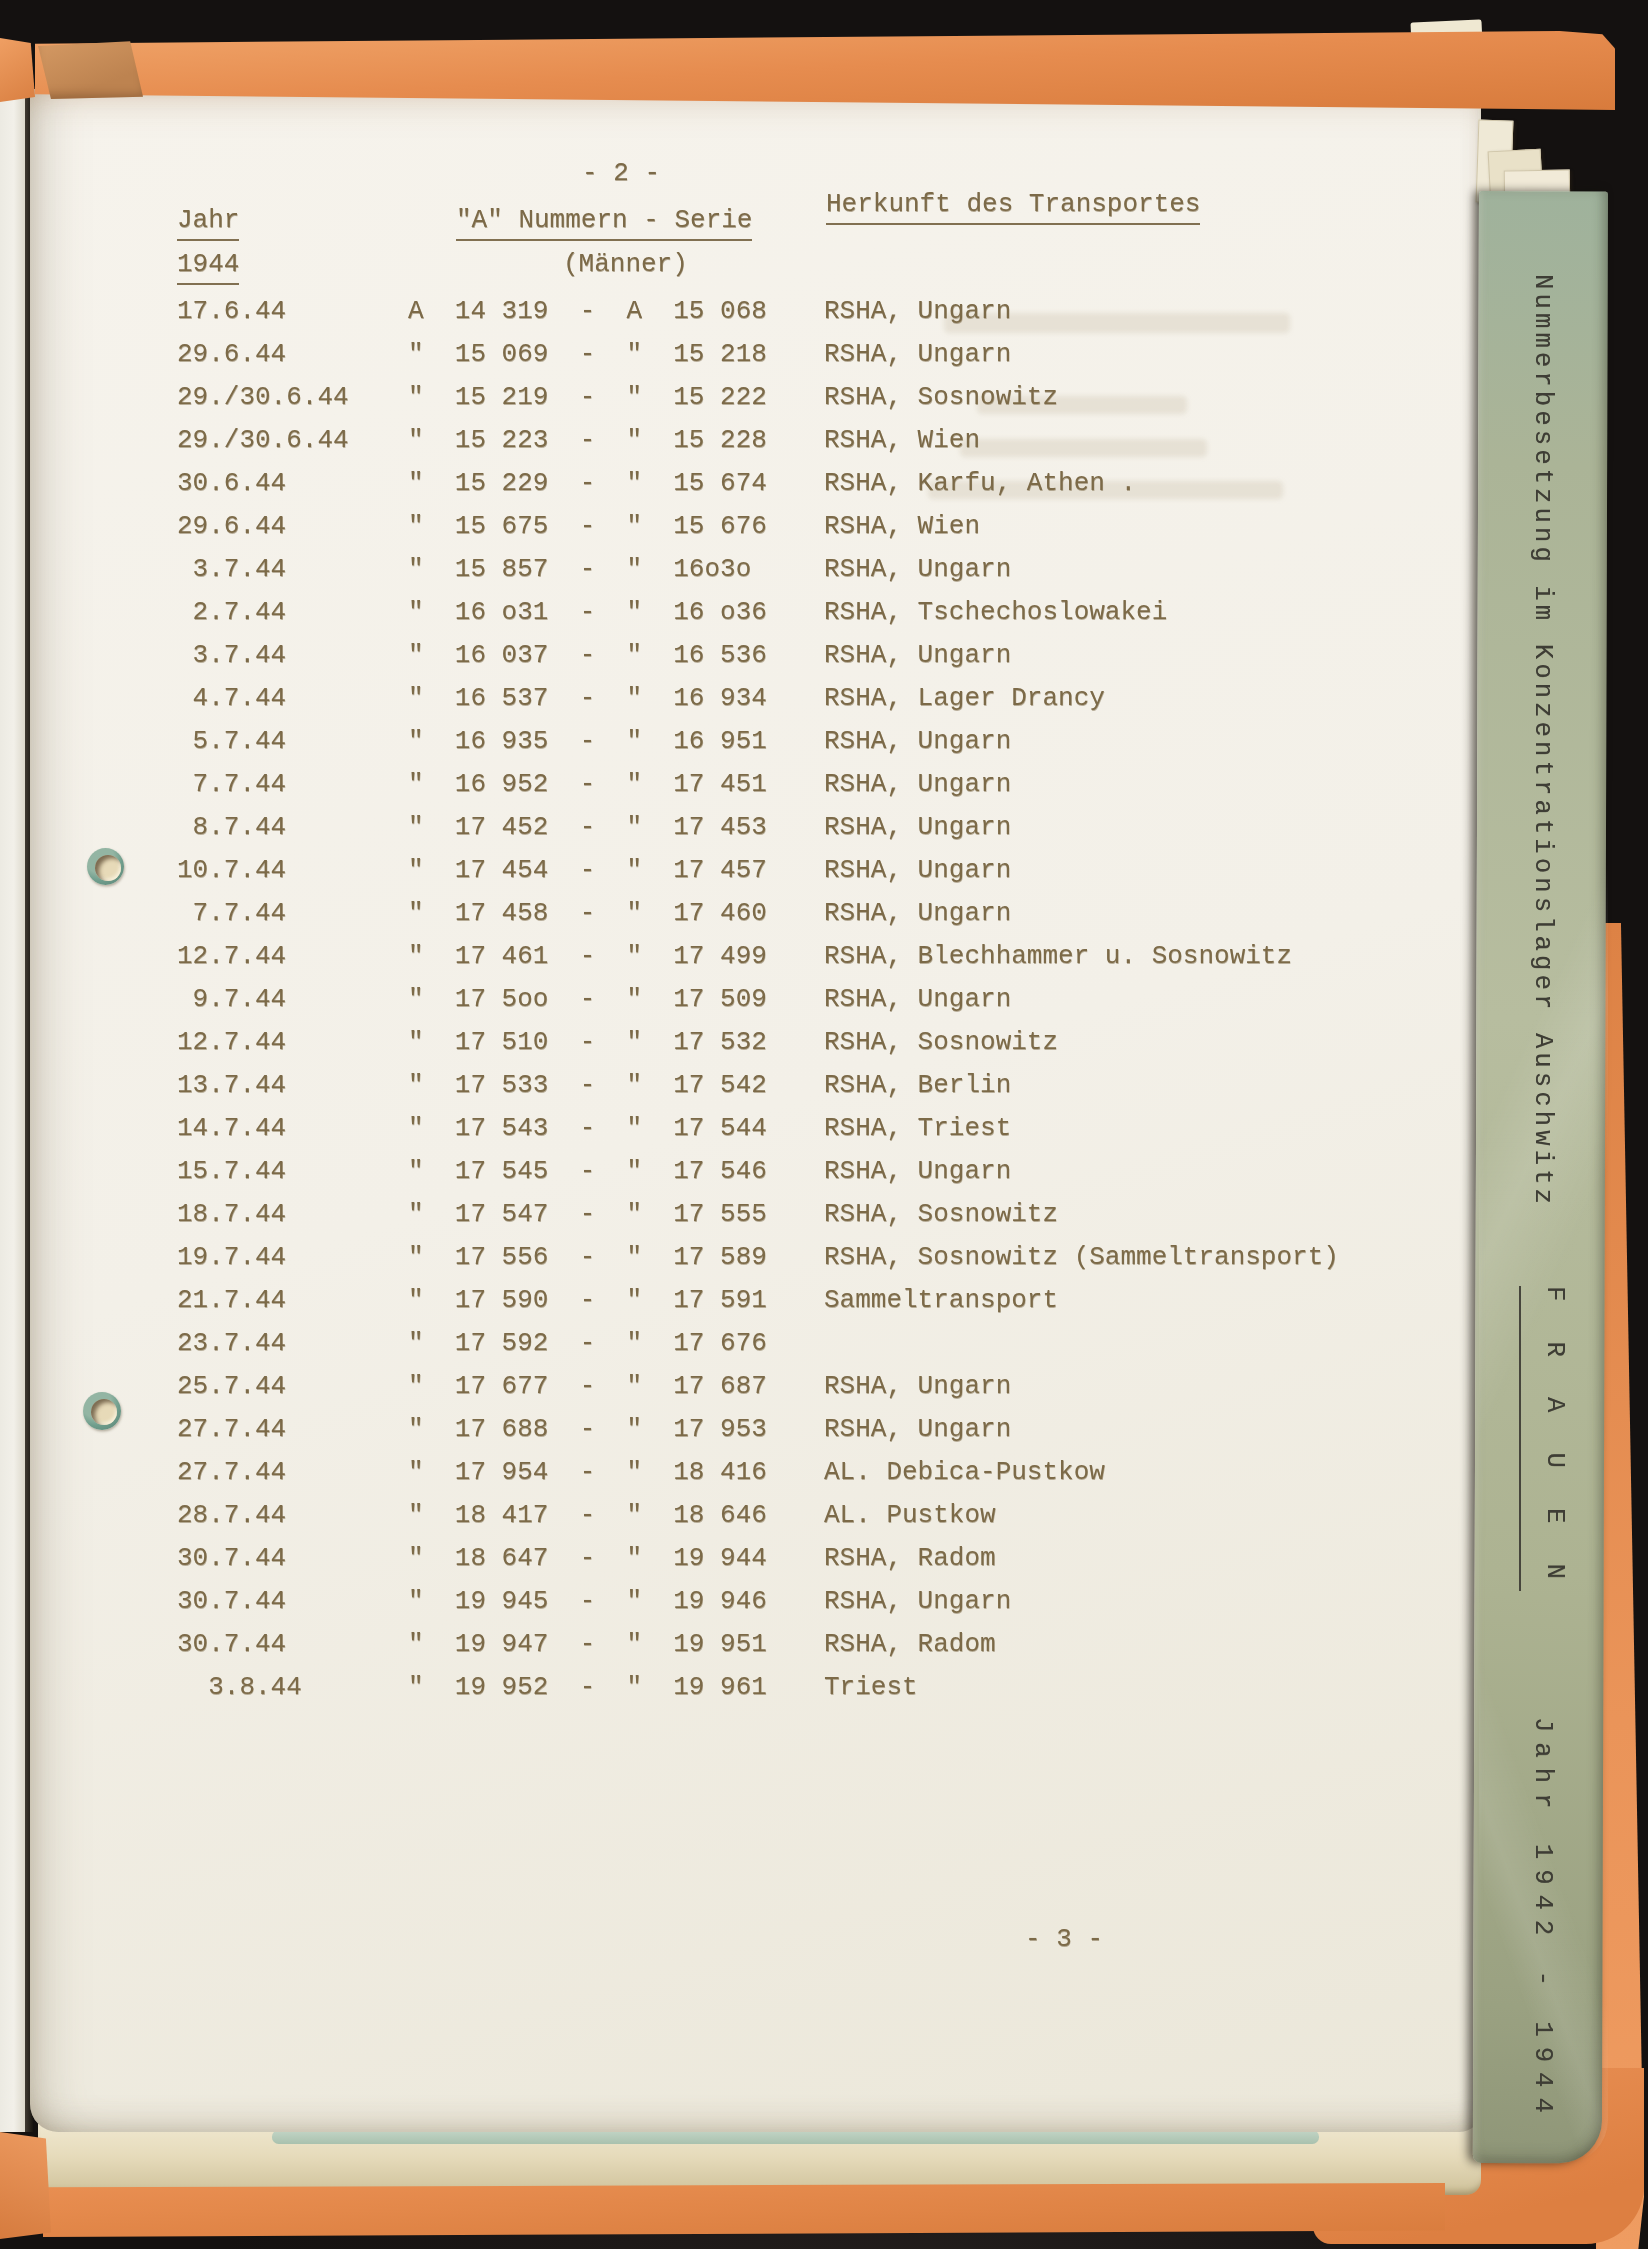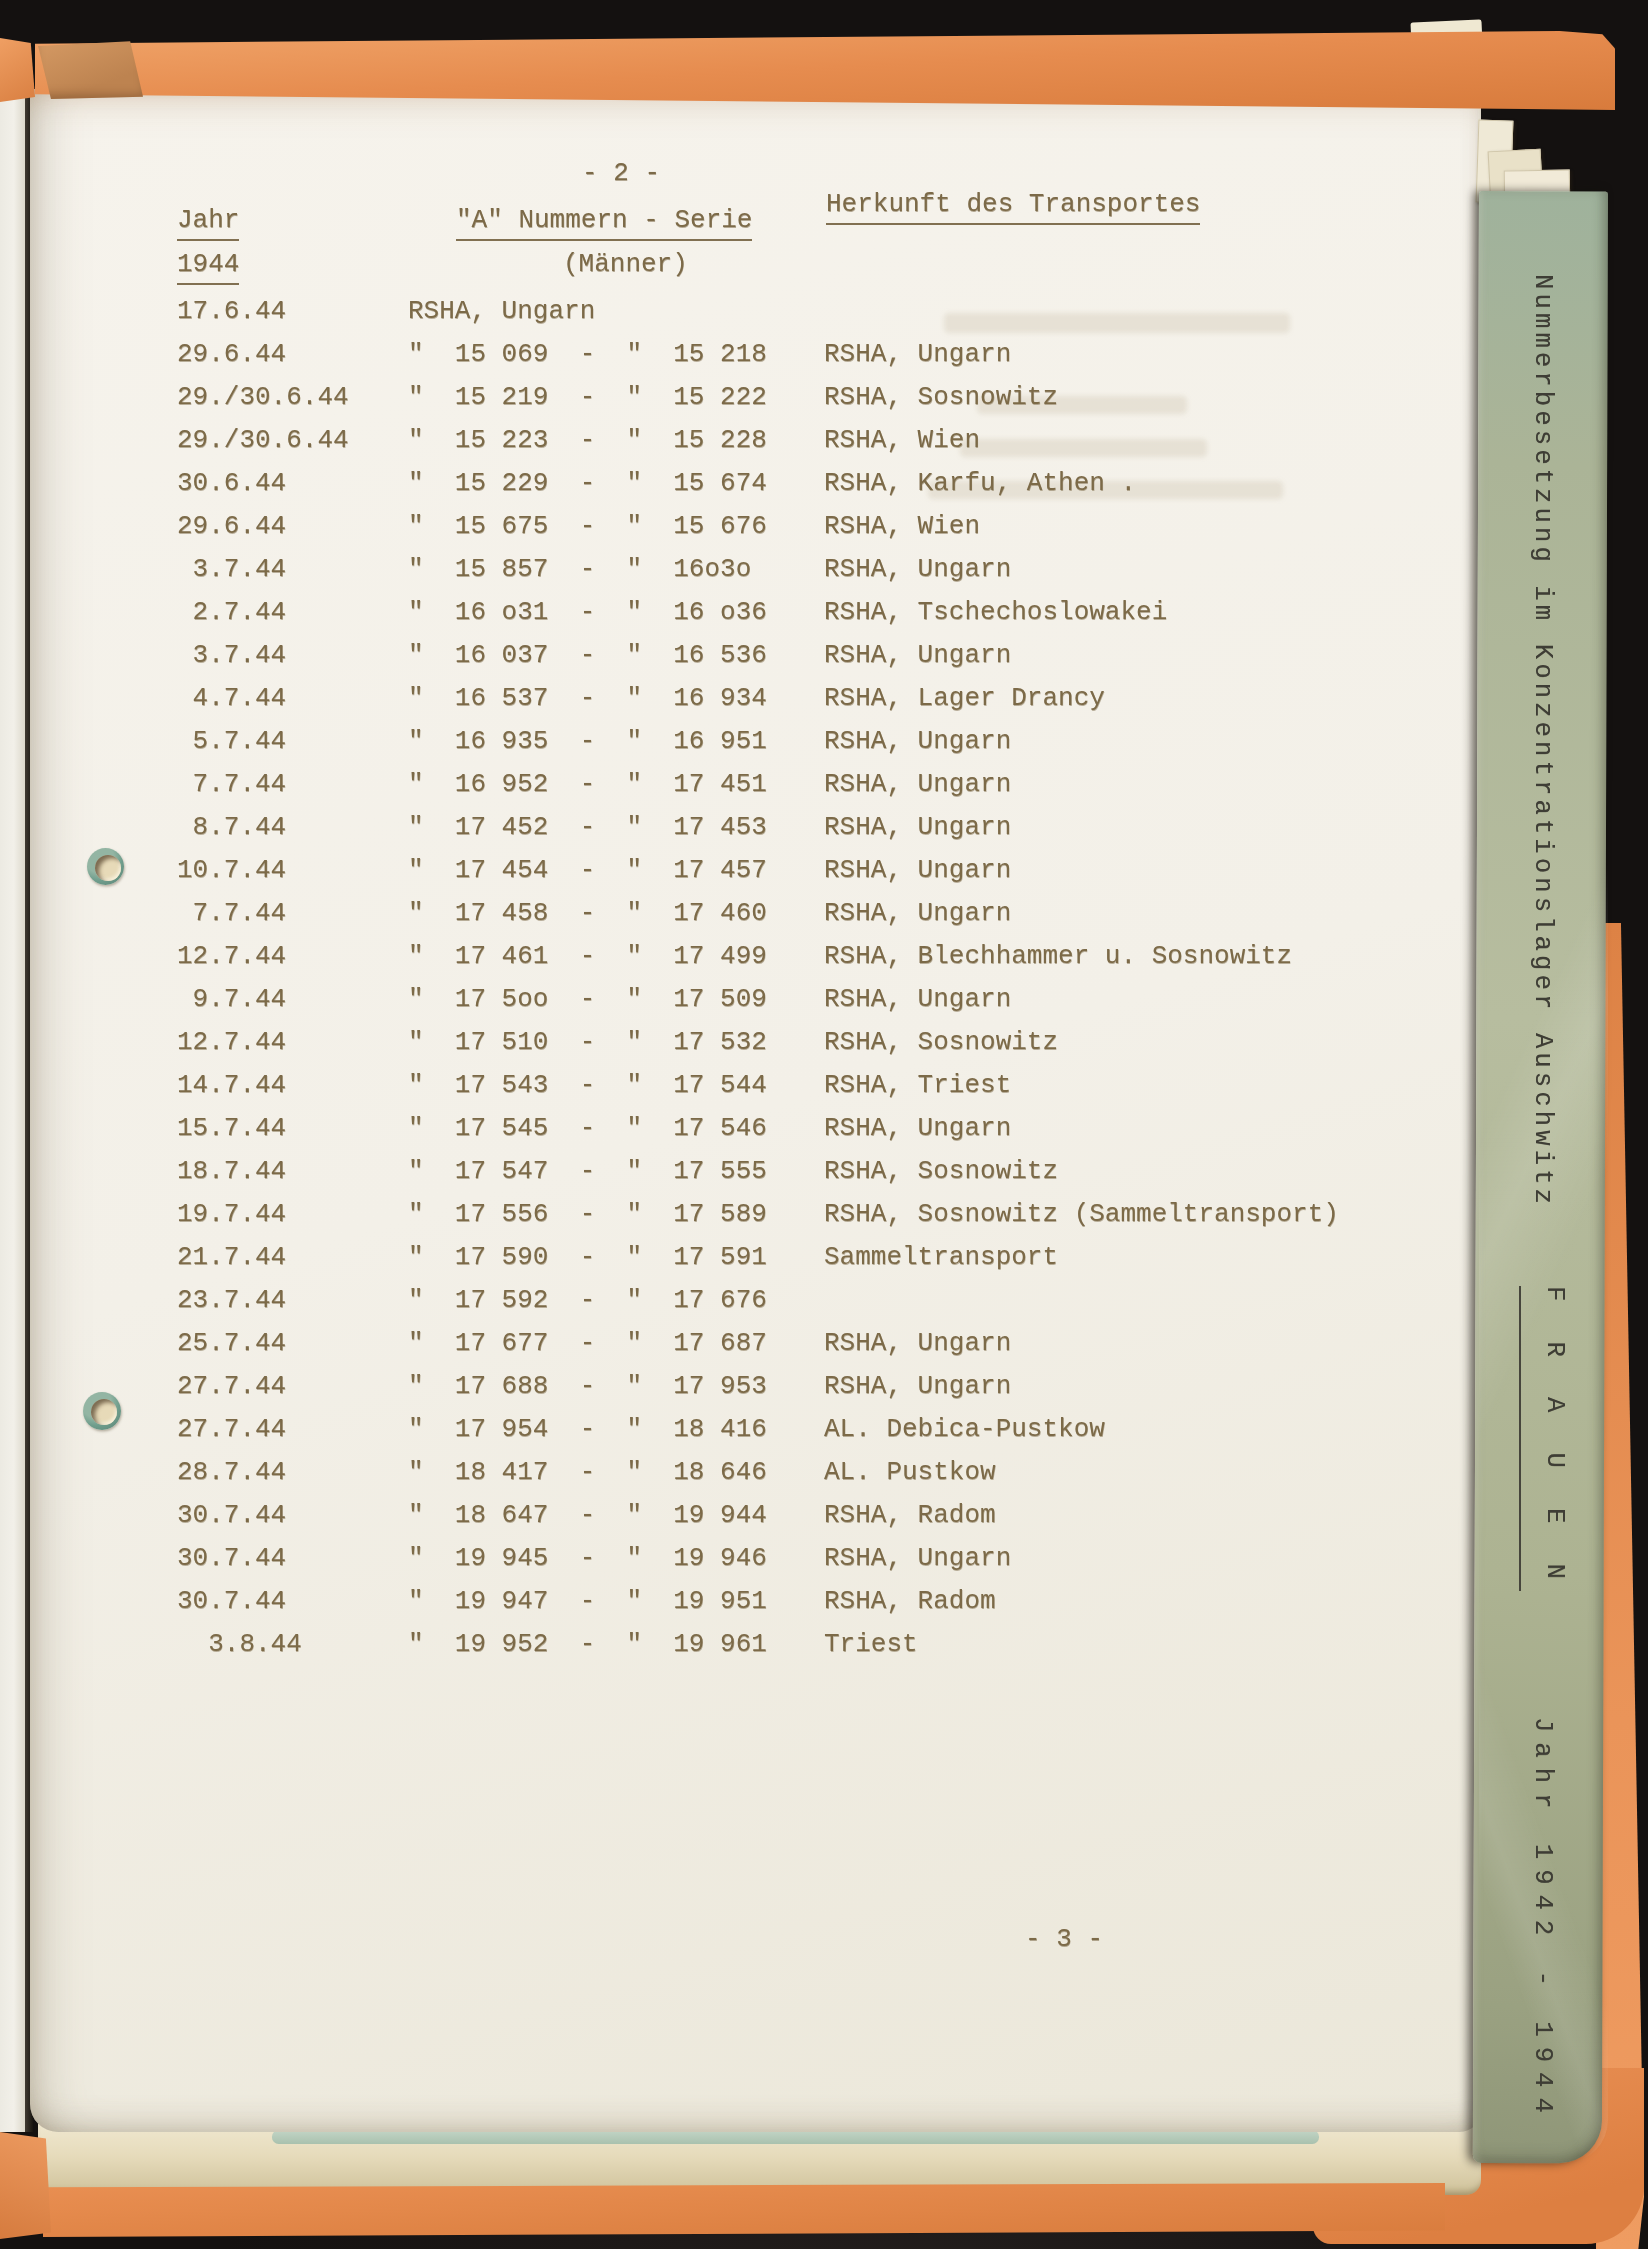--- a/index.html
+++ b/index.html
@@ -175,20 +175,21 @@
 
 <div class="abs ink" style="left:177px;top:204px;"><span class="ul">Jahr</span></div>
 <div class="abs ink" style="left:177px;top:248px;"><span class="ul">1944</span></div>
 <div class="abs ink" style="left:456px;top:204px;"><span class="ul">"A" Nummern - Serie</span></div>
 <div class="abs ink" style="left:563px;top:248px;">(Männer)</div>
 <div class="abs ink" style="left:826px;top:188px;"><span class="ul">Herkunft des Transportes</span></div>
 
 <div class="abs" id="rows">
     <div class="row">
       <span class="c-date">17.6.44</span>
+      <span class="c-nums">A  14 319  -  A  15 068</span>
       <span class="c-origin">RSHA, Ungarn</span>
     </div>
     <div class="row">
       <span class="c-date">29.6.44</span>
       <span class="c-nums">"  15 069  -  "  15 218</span>
       <span class="c-origin">RSHA, Ungarn</span>
     </div>
     <div class="row">
       <span class="c-date">29./30.6.44</span>
       <span class="c-nums">"  15 219  -  "  15 222</span>
@@ -261,20 +262,25 @@
     </div>
     <div class="row">
       <span class="c-date"> 9.7.44</span>
       <span class="c-nums">"  17 5oo  -  "  17 509</span>
       <span class="c-origin">RSHA, Ungarn</span>
     </div>
     <div class="row">
       <span class="c-date">12.7.44</span>
       <span class="c-nums">"  17 510  -  "  17 532</span>
       <span class="c-origin">RSHA, Sosnowitz</span>
+    </div>
+    <div class="row">
+      <span class="c-date">13.7.44</span>
+      <span class="c-nums">"  17 533  -  "  17 542</span>
+      <span class="c-origin">RSHA, Berlin</span>
     </div>
     <div class="row">
       <span class="c-date">14.7.44</span>
       <span class="c-nums">"  17 543  -  "  17 544</span>
       <span class="c-origin">RSHA, Triest</span>
     </div>
     <div class="row">
       <span class="c-date">15.7.44</span>
       <span class="c-nums">"  17 545  -  "  17 546</span>
       <span class="c-origin">RSHA, Ungarn</span>

